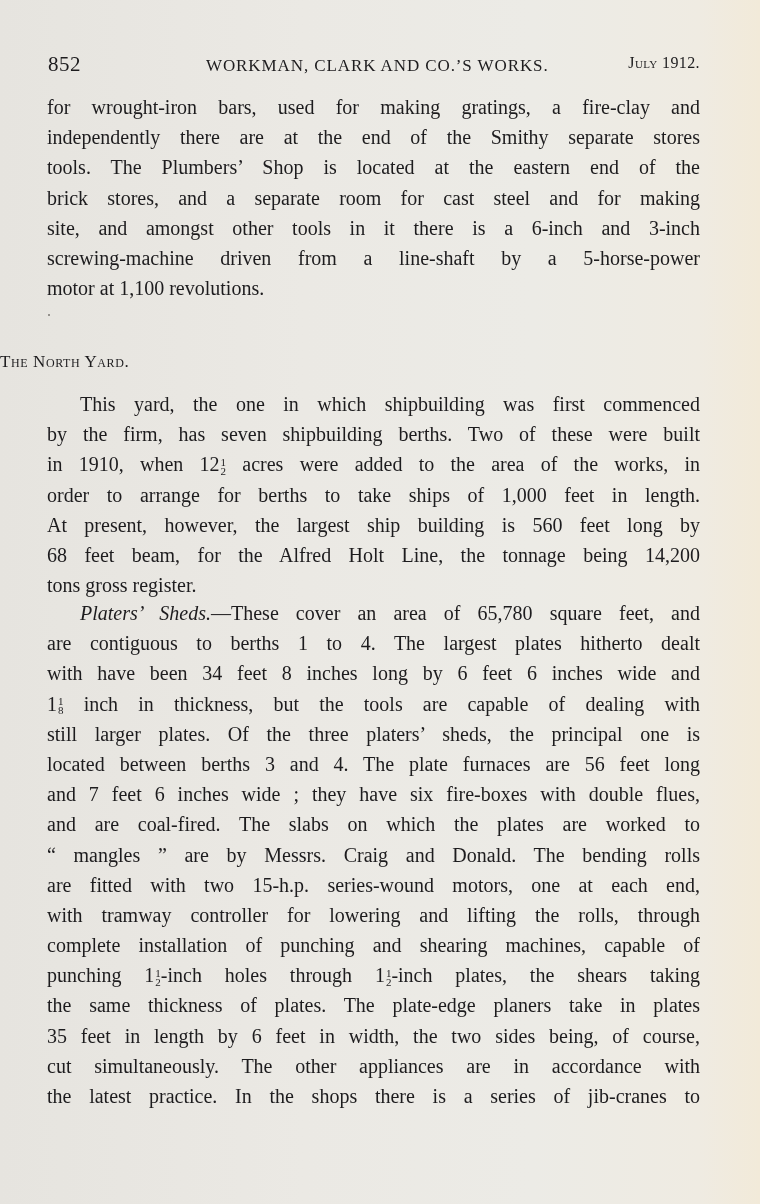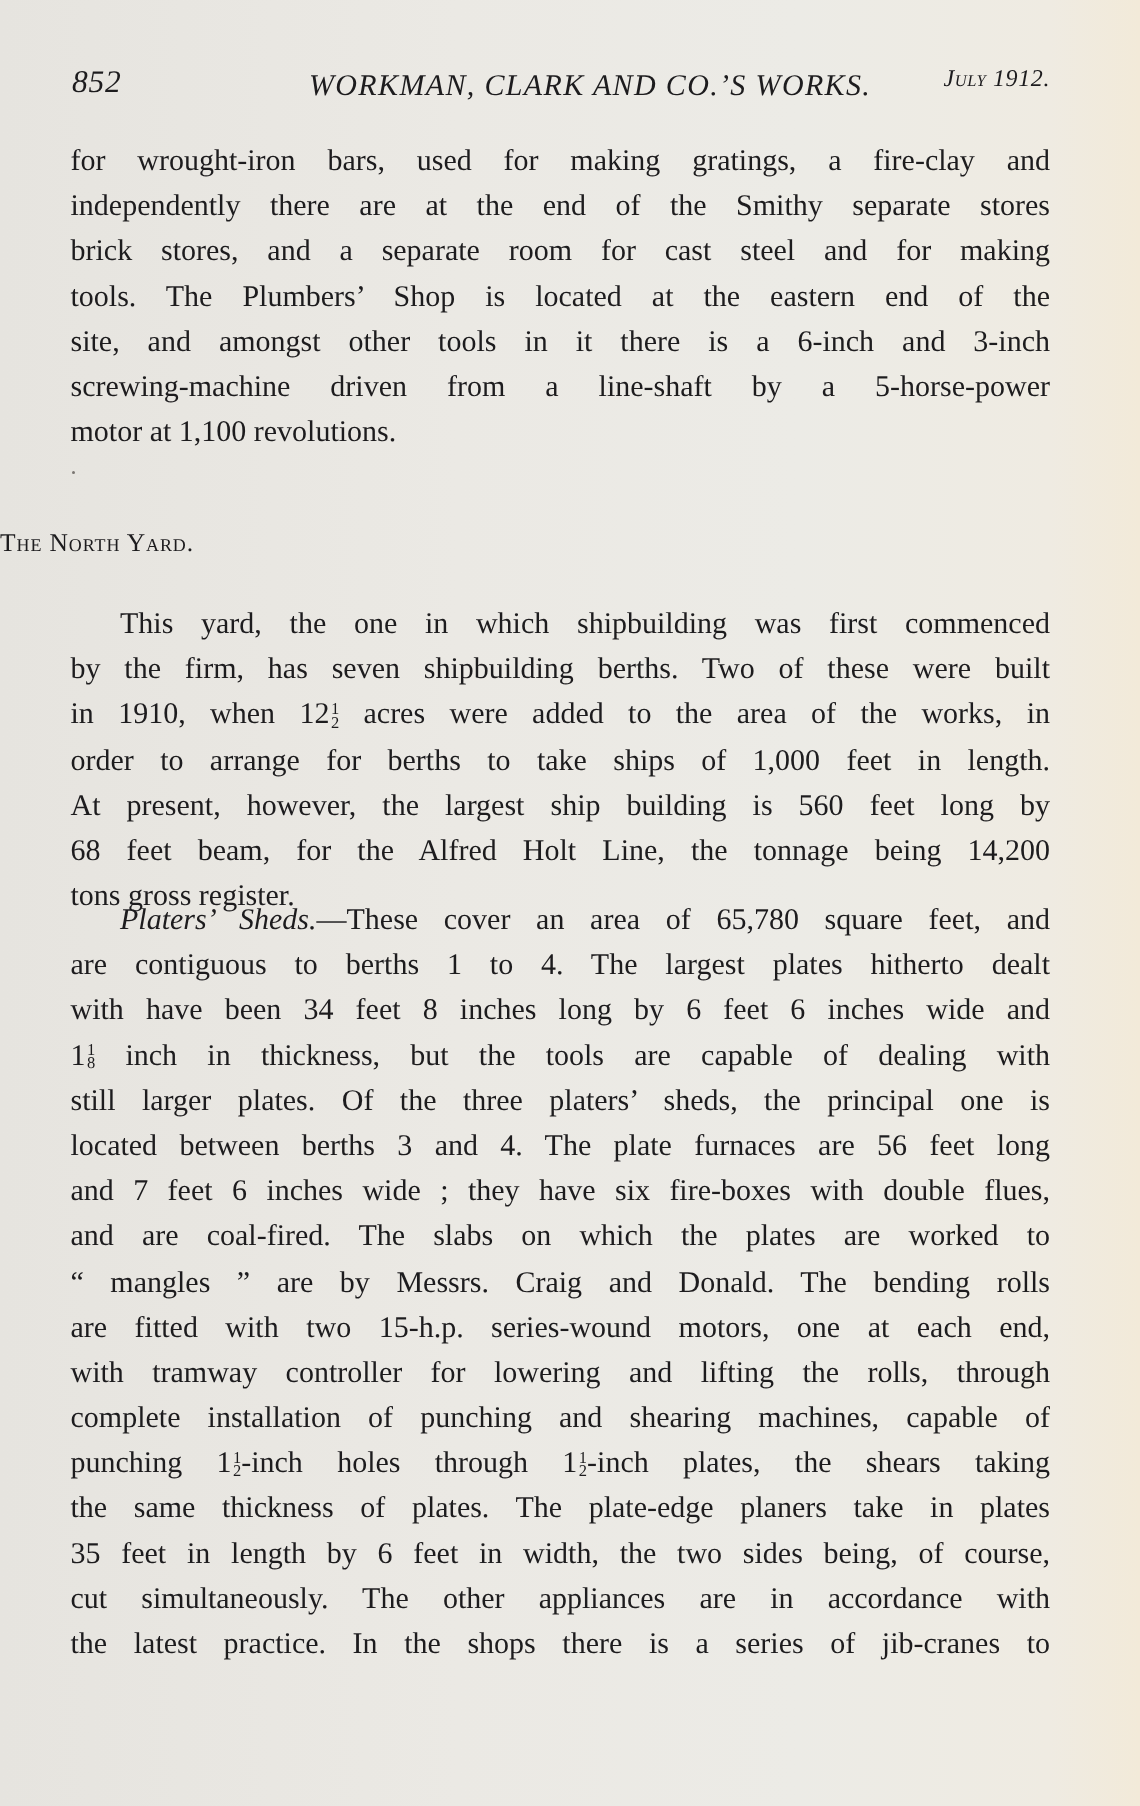--- a/index.html
+++ b/index.html
@@ -17,40 +17,39 @@
     }
     .page {
       position: absolute;
       left: 0;
       top: 0;
       width: 760px;
       height: 1204px;
     }
     .running-head {
       position: absolute;
-      top: 42px;
+      top: 52px;
       left: 48px;
       width: 656px;
       height: 30px;
-      font-style: italic;
     }
     .page-number {
       position: absolute;
       left: 0;
       top: 0;
       font-family: "Liberation Serif", serif;
       font-size: 21px;
       letter-spacing: 0.5px;
     }
     .running-title {
       position: absolute;
       left: 158px;
       top: 4px;
       font-family: "Liberation Serif", serif;
-      font-size: 20px;
+      font-size: 17px;
       letter-spacing: 0.9px;
       font-variant: small-caps;
       text-transform: uppercase;
     }
     .running-date {
       position: absolute;
       right: 4px;
       top: 2px;
       font-family: "Liberation Serif", serif;
       font-size: 16px;
@@ -120,32 +119,32 @@
 
   <div class="running-head">
     <span class="page-number">852</span>
     <span class="running-title">Workman, Clark and Co.’s Works.</span>
     <span class="running-date">July 1912.</span>
   </div>
 
   <div class="body-text" style="top: 92px;">
     <span class="line">for wrought-iron bars, used for making gratings, a fire-clay and</span>
     <span class="line">independently there are at the end of the Smithy separate stores</span>
+    <span class="line">tools. The Plumbers’ Shop is located at the eastern end of the</span>
     <span class="line">brick stores, and a separate room for cast steel and for making</span>
-    <span class="line">tools. The Plumbers’ Shop is located at the eastern end of the</span>
     <span class="line">site, and amongst other tools in it there is a 6-inch and 3-inch</span>
     <span class="line">screwing-machine driven from a line-shaft by a 5-horse-power</span>
     <span class="line last">motor at 1,100 revolutions.</span>
   </div>
 
   <div class="speck" style="left: 48px; top: 314px;"></div>
 
   <div class="section-heading">The North Yard.</div>
 
-  <div class="body-text" style="top: 389px; margin-top: 12px;">
+  <div class="body-text" style="top: 389px;">
     <span class="line indent">This yard, the one in which shipbuilding was first commenced</span>
     <span class="line">by the firm, has seven shipbuilding berths. Two of these were built</span>
     <span class="line"><span>in 1910, when 12</span><span class="frac"><span>1</span><span>2</span></span><span> acres were added to the area of the works, in</span></span>
     <span class="line">order to arrange for berths to take ships of 1,000 feet in length.</span>
     <span class="line">At present, however, the largest ship building is 560 feet long by</span>
     <span class="line">68 feet beam, for the Alfred Holt Line, the tonnage being 14,200</span>
     <span class="line last">tons gross register.</span>
   </div>
 
   <div class="body-text" style="top: 598px;">

